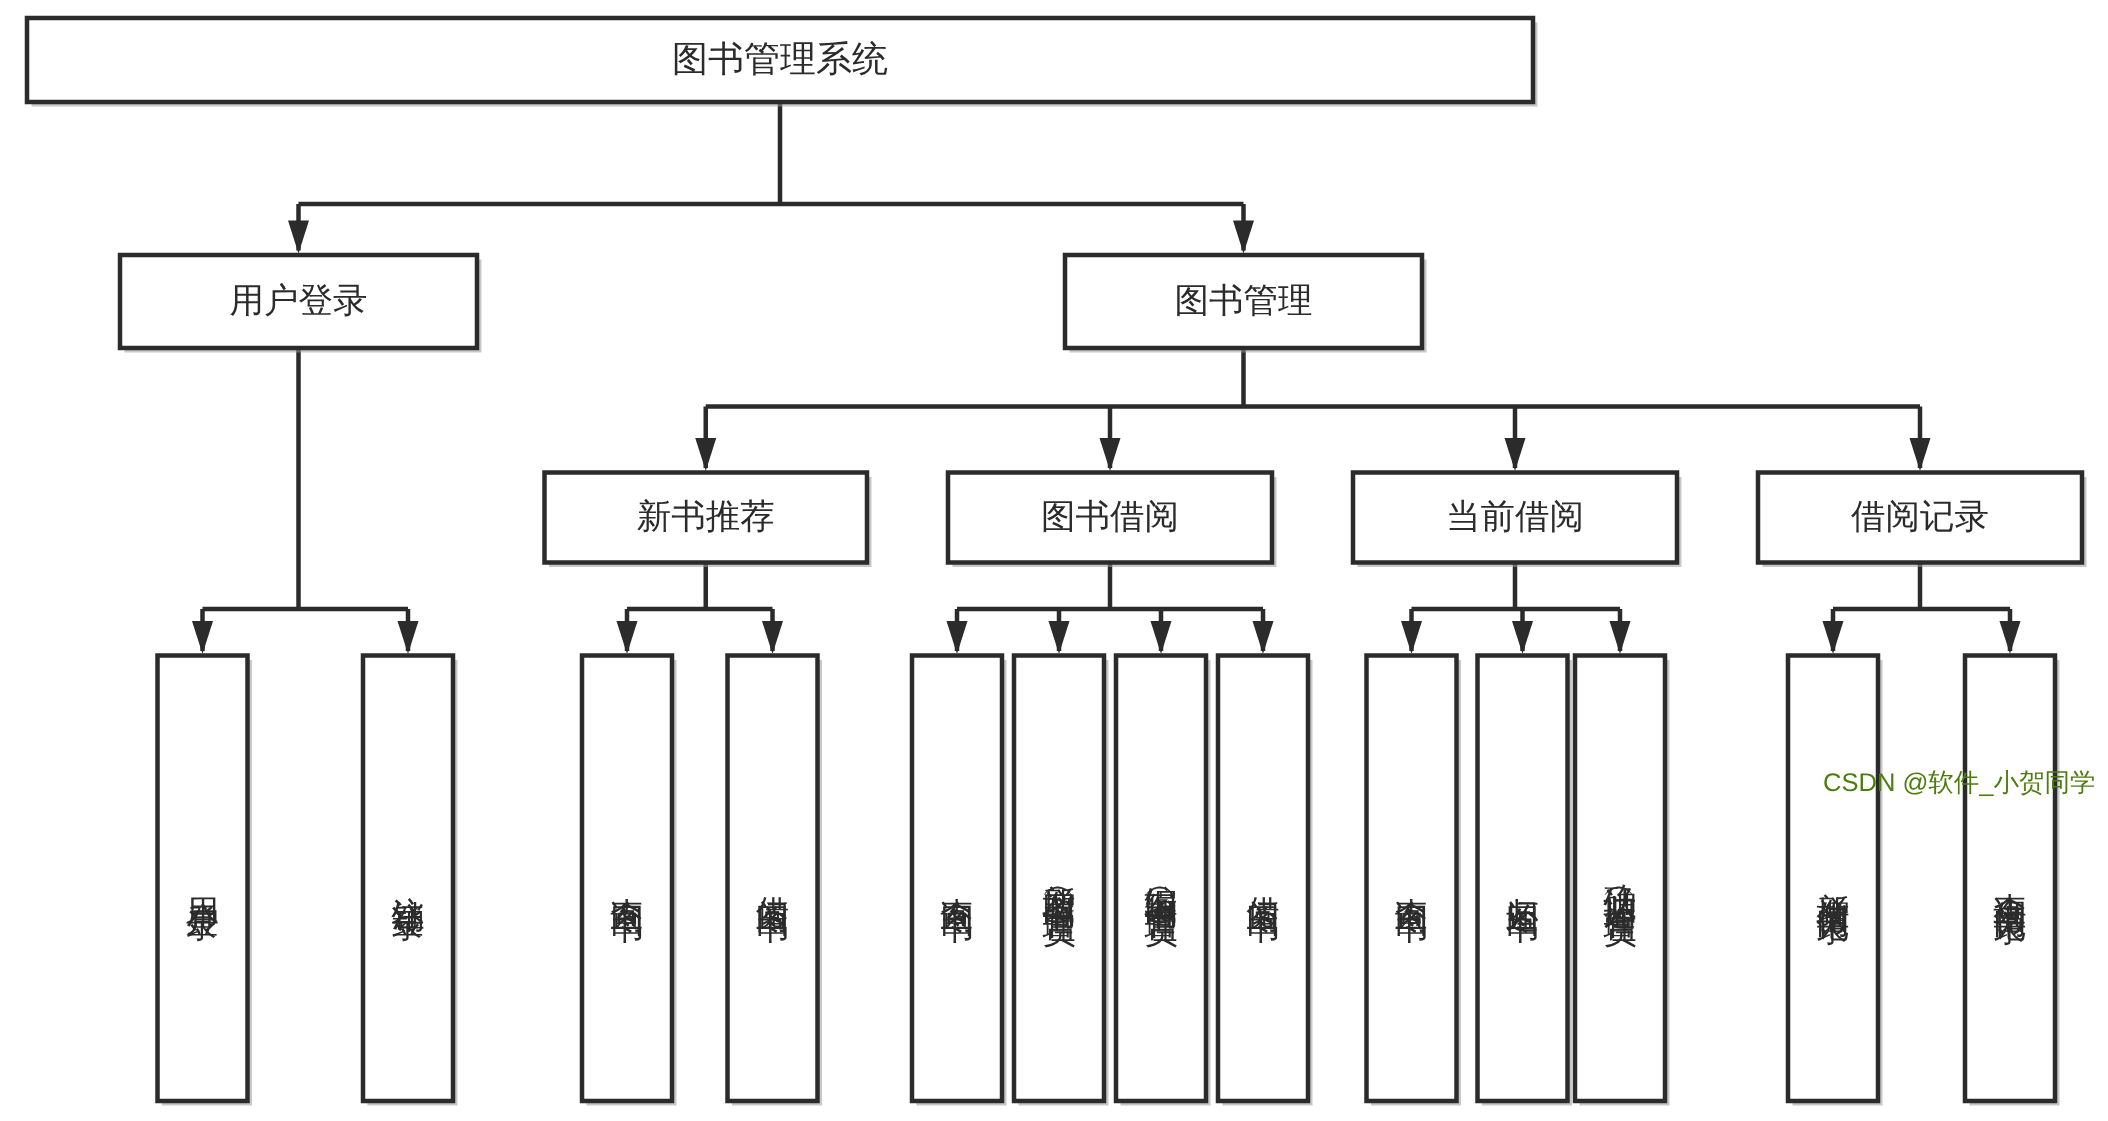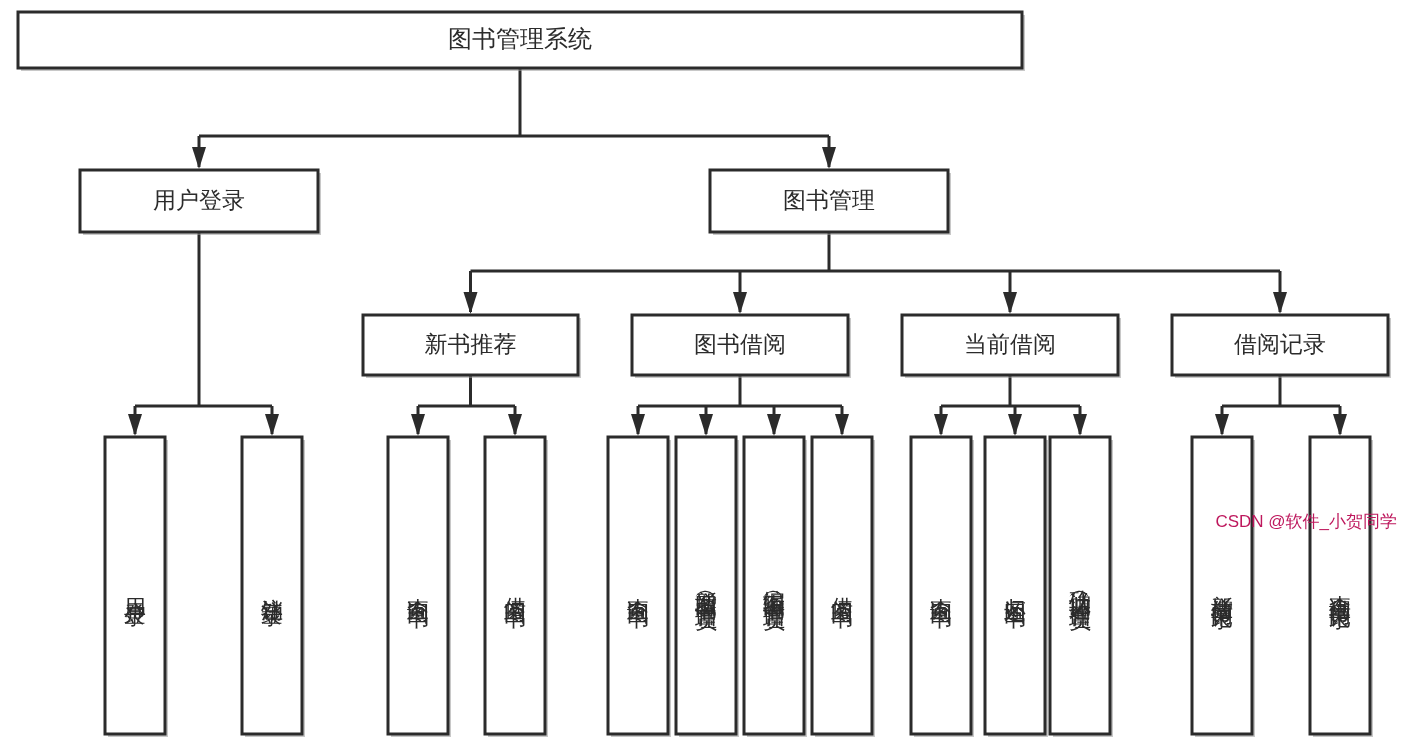--- a/index.html
+++ b/index.html
@@ -75,21 +75,21 @@
     align-items: center;
     justify-content: center;
     pointer-events: none;
   }
   #watermark {
     position: absolute;
     right: 8px;
     bottom: 5px;
     font-family: "Liberation Sans", "DejaVu Sans", sans-serif;
     font-size: 17px;
-    color: #be185d;
+    color: #4d7c0f;
     white-space: nowrap;
     user-select: none;
   }
 </style>
 </head>
 <body>
 
 <div id="diagram-root">
   <svg id="tree-svg" viewBox="0 0 1405 747" xmlns="http://www.w3.org/2000/svg">
     <g id="connectors-layer">

